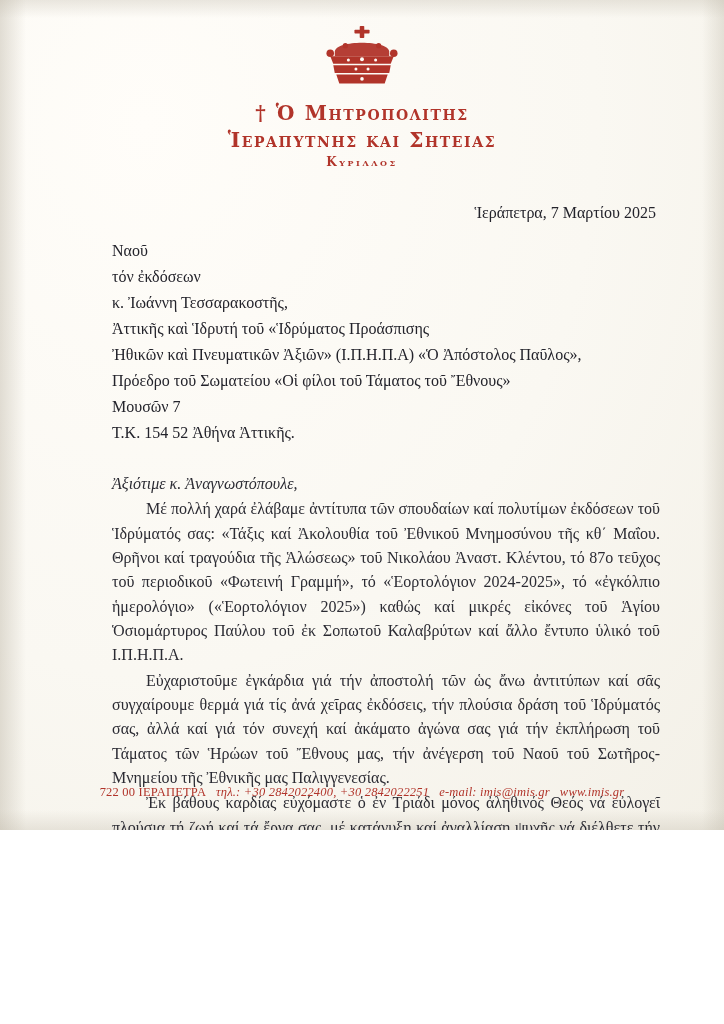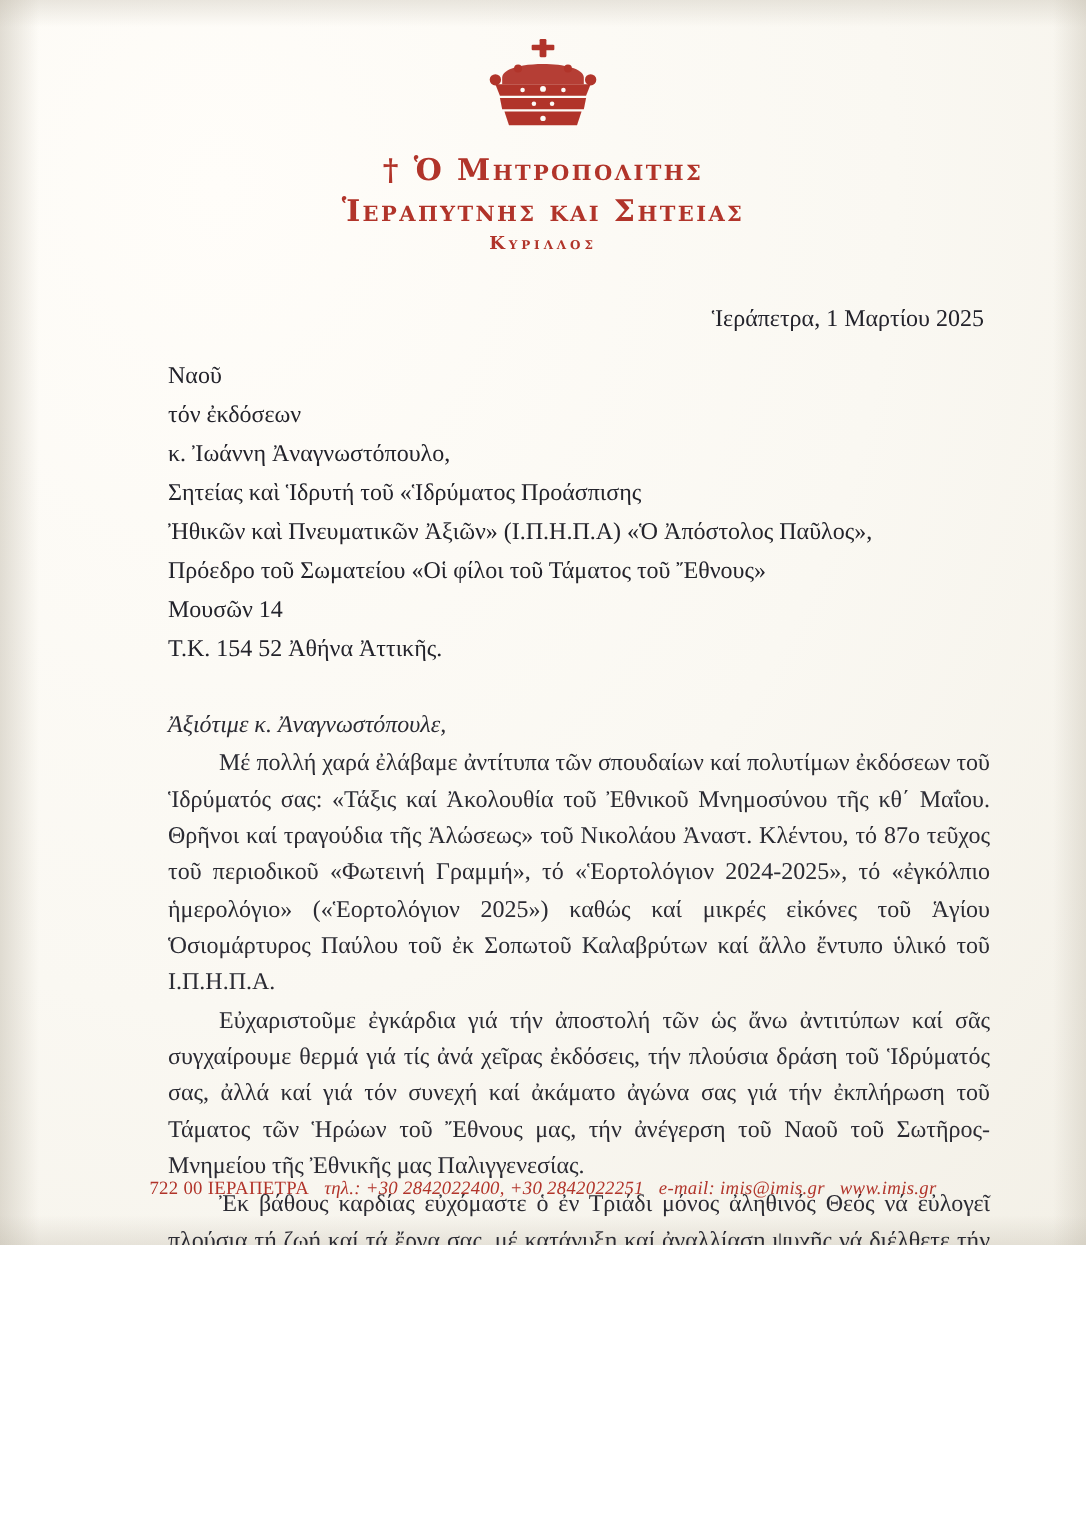--- a/index.html
+++ b/index.html
@@ -226,30 +226,30 @@
         <circle cx="60" cy="70" r="2.4"></circle>
       </g>
     </svg>
     <div class="lh-line lh-line-1">† Ὁ Μητροπολίτης</div>
     <div class="lh-line lh-line-2">Ἱεραπύτνης καὶ Σητείας</div>
     <div class="lh-line lh-line-3">Κύριλλος</div>
   </div>
 
   <div class="content">
 
-    <div class="dateline">Ἱεράπετρα, 1 Μαρτίου 2025</div>
+    <div class="dateline">Ἱεράπετρα, 7 Μαρτίου 2025</div>
 
     <div class="recipient">
       <div>Ναοῦ</div>
       <div>τόν ἐκδόσεων</div>
-      <div>κ. Ἰωάννη Ἀναγνωστόπουλο,</div>
-      <div>Σητείας καὶ Ἱδρυτή τοῦ «Ἱδρύματος Προάσπισης</div>
+      <div>κ. Ἰωάννη Τεσσαρακοστῆς,</div>
+      <div>Ἀττικῆς καὶ Ἱδρυτή τοῦ «Ἱδρύματος Προάσπισης</div>
       <div>Ἠθικῶν καὶ Πνευματικῶν Ἀξιῶν» (Ι.Π.Η.Π.Α) «Ὁ Ἀπόστολος Παῦλος»,</div>
       <div>Πρόεδρο τοῦ Σωματείου «Οἱ φίλοι τοῦ Τάματος τοῦ Ἔθνους»</div>
-      <div>Μουσῶν 14</div>
+      <div>Μουσῶν 7</div>
       <div>Τ.Κ. 154 52 Ἀθήνα Ἀττικῆς.</div>
     </div>
 
     <div class="salutation">Ἀξιότιμε κ. Ἀναγνωστόπουλε,</div>
 
     <div class="body-text">
       <p>Μέ πολλή χαρά ἐλάβαμε ἀντίτυπα τῶν σπουδαίων καί πολυτίμων ἐκδόσεων τοῦ Ἱδρύματός σας: «Τάξις καί Ἀκολουθία τοῦ Ἐθνικοῦ Μνημοσύνου τῆς κθ΄ Μαΐου. Θρῆνοι καί τραγούδια τῆς Ἁλώσεως» τοῦ Νικολάου Ἀναστ. Κλέντου, τό 87ο τεῦχος τοῦ περιοδικοῦ «Φωτεινή Γραμμή», τό «Ἑορτολόγιον 2024-2025», τό «ἐγκόλπιο ἡμερολόγιο» («Ἑορτολόγιον 2025») καθώς καί μικρές εἰκόνες τοῦ Ἁγίου Ὁσιομάρτυρος Παύλου τοῦ ἐκ Σοπωτοῦ Καλαβρύτων καί ἄλλο ἔντυπο ὑλικό τοῦ Ι.Π.Η.Π.Α.</p>
       <p>Εὐχαριστοῦμε ἐγκάρδια γιά τήν ἀποστολή τῶν ὡς ἄνω ἀντιτύπων καί σᾶς συγχαίρουμε θερμά γιά τίς ἀνά χεῖρας ἐκδόσεις, τήν πλούσια δράση τοῦ Ἱδρύματός σας, ἀλλά καί γιά τόν συνεχή καί ἀκάματο ἀγώνα σας γιά τήν ἐκπλήρωση τοῦ Τάματος τῶν Ἡρώων τοῦ Ἔθνους μας, τήν ἀνέγερση τοῦ Ναοῦ τοῦ Σωτῆρος-Μνημείου τῆς Ἐθνικῆς μας Παλιγγενεσίας.</p>
       <p>Ἐκ βάθους καρδίας εὐχόμαστε ὁ ἐν Τριάδι μόνος ἀληθινός Θεός νά εὐλογεῖ πλούσια τή ζωή καί τά ἔργα σας, μέ κατάνυξη καί ἀγαλλίαση ψυχῆς νά διέλθετε τήν περίοδο τῆς Ἁγίας καί Μεγάλης Τεσσαρακοστῆς καί μέ χαρά νά ἑορτάσετε τήν Ἁγία Ἀνάσταση τοῦ Κυρίου μας.</p>
     </div>

